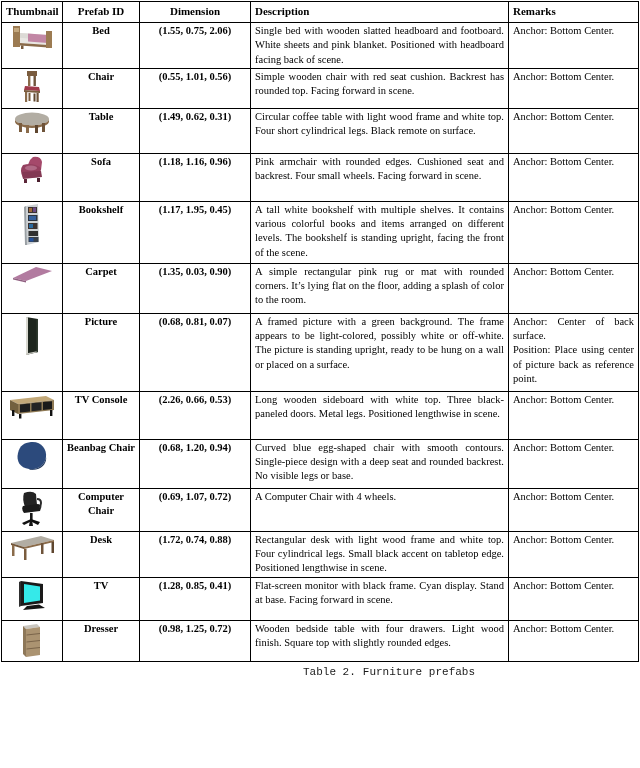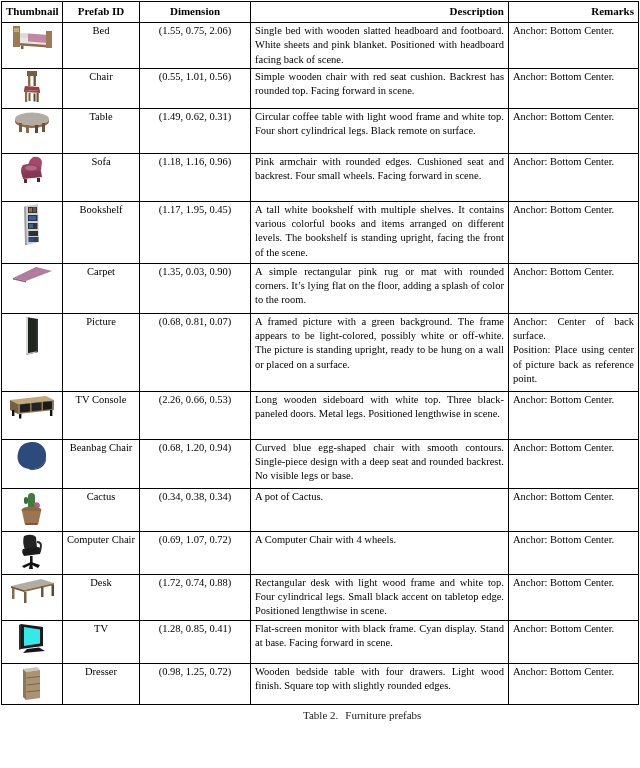--- a/index.html
+++ b/index.html
@@ -2,26 +2,26 @@
 <html lang="en"><head>
 <meta charset="utf-8">
 <style>
   html,body{margin:0;padding:0;}
   body{width:640px;height:768px;background:#ffffff;font-family:"Liberation Serif",serif;color:#000;}
   .page{width:640px;height:768px;overflow:hidden;}
   table.prefabs{border-collapse:collapse;table-layout:fixed;width:638px;margin:1px 0 0 1px;}
   .prefabs th,.prefabs td{border:1px solid #000;padding:1px 4px;vertical-align:top;font-size:10.5px;line-height:14.3px;overflow:hidden;}
   .prefabs th{font-weight:bold;font-size:11px;padding:2px 4px;line-height:15px;font-family:Liberation Serif, serif;}
   .h-thumb,.h-id,.h-dim{text-align:center;}
-  .h-desc,.h-rem{text-align:right;}
+  .h-desc,.h-rem{text-align:left;}
   .c-thumb{text-align:center;vertical-align:middle;padding:1px;}
-  .c-id,.c-dim{text-align:center;}
+  .c-id,.c-dim{text-align:center;font-weight:bold;}
   .c-desc{text-align:justify;}
   .c-rem{text-align:justify;white-space:pre-line;}
-  .caption{margin-top:4px;padding-left:303px;font-size:11px;color:#1a1a1a;white-space:nowrap;}
+  .caption{margin-top:4px;padding-left:303px;font-size:11px;color:#1a1a1a;white-space:nowrap;font-family:Liberation Mono, monospace;}
   .caption .cap-title{margin-left:7px;}
   svg{display:inline-block;vertical-align:middle;}
 </style>
 </head>
 <body>
 
 <div class="page">
   <table class="prefabs">
     <colgroup>
       <col style="width:61px">
@@ -190,36 +190,20 @@
           <path d="M17,1 C27,0 33,8 32,16 C31,24 24,29 15,28 C6,27 2,20 4,12 C6,4 10,2 17,1 Z" fill="#2c4a7c"></path>
           <path d="M15,28 C24,29 31,24 32,16 C33,20 30,27 22,28.5 C18,29.3 16,29 15,28 Z" fill="#22395f"></path>
         </svg>
       </td>
       <td class="c-id">Beanbag Chair</td>
       <td class="c-dim">(0.68, 1.20, 0.94)</td>
       <td class="c-desc">Curved blue egg-shaped chair with smooth contours. Single-piece design with a deep seat and rounded backrest. No visible legs or base.</td>
       <td class="c-rem">Anchor: Bottom Center.</td>
     </tr>
 
-    <tr style="height:43px">
-      <td class="c-thumb">
-        <svg width="28" height="36" viewBox="0 0 28 36">
-          <rect x="10" y="3" width="7" height="17" rx="3.5" fill="#3e7d3e"></rect>
-          <rect x="6" y="7" width="4" height="7" rx="2" fill="#356d35"></rect>
-          <path d="M16,13 q5,-2 6,2 q0,4 -5,3 Z" fill="#b85f88"></path>
-          <ellipse cx="13.5" cy="20" rx="10" ry="3.5" fill="#8a6848"></ellipse>
-          <polygon points="4,21 23,21 20.5,33 6.5,33" fill="#9c7450"></polygon>
-          <polygon points="6.5,33 20.5,33 19.5,35 7.5,35" fill="#7a5a3e"></polygon>
-        </svg>
-      </td>
-      <td class="c-id">Cactus</td>
-      <td class="c-dim">(0.34, 0.38, 0.34)</td>
-      <td class="c-desc">A pot of Cactus.</td>
-      <td class="c-rem">Anchor: Bottom Center.</td>
-    </tr>
 
     <tr style="height:43px">
       <td class="c-thumb">
         <svg width="28" height="38" viewBox="0 0 28 38">
           <path d="M6,3 q8,-3 12,1 l1,11 -12,2 q-3,-8 -1,-14 Z" fill="#232323"></path>
           <path d="M5,16 l15,-2 q4,1 3,4 l-1,3 -16,2 q-3,-4 -1,-7 Z" fill="#1a1a1a"></path>
           <path d="M19,8 q5,0 5,5 l-1,5 -2,0 1,-5 q0,-3 -3,-3 Z" fill="#2b2b2b"></path>
           <rect x="12" y="23" width="2.6" height="7" fill="#161616"></rect>
           <polygon points="13,29 4,33 6,35 14,31" fill="#111"></polygon>
           <polygon points="13,29 22,32 20,35 12,31" fill="#0d0d0d"></polygon>

